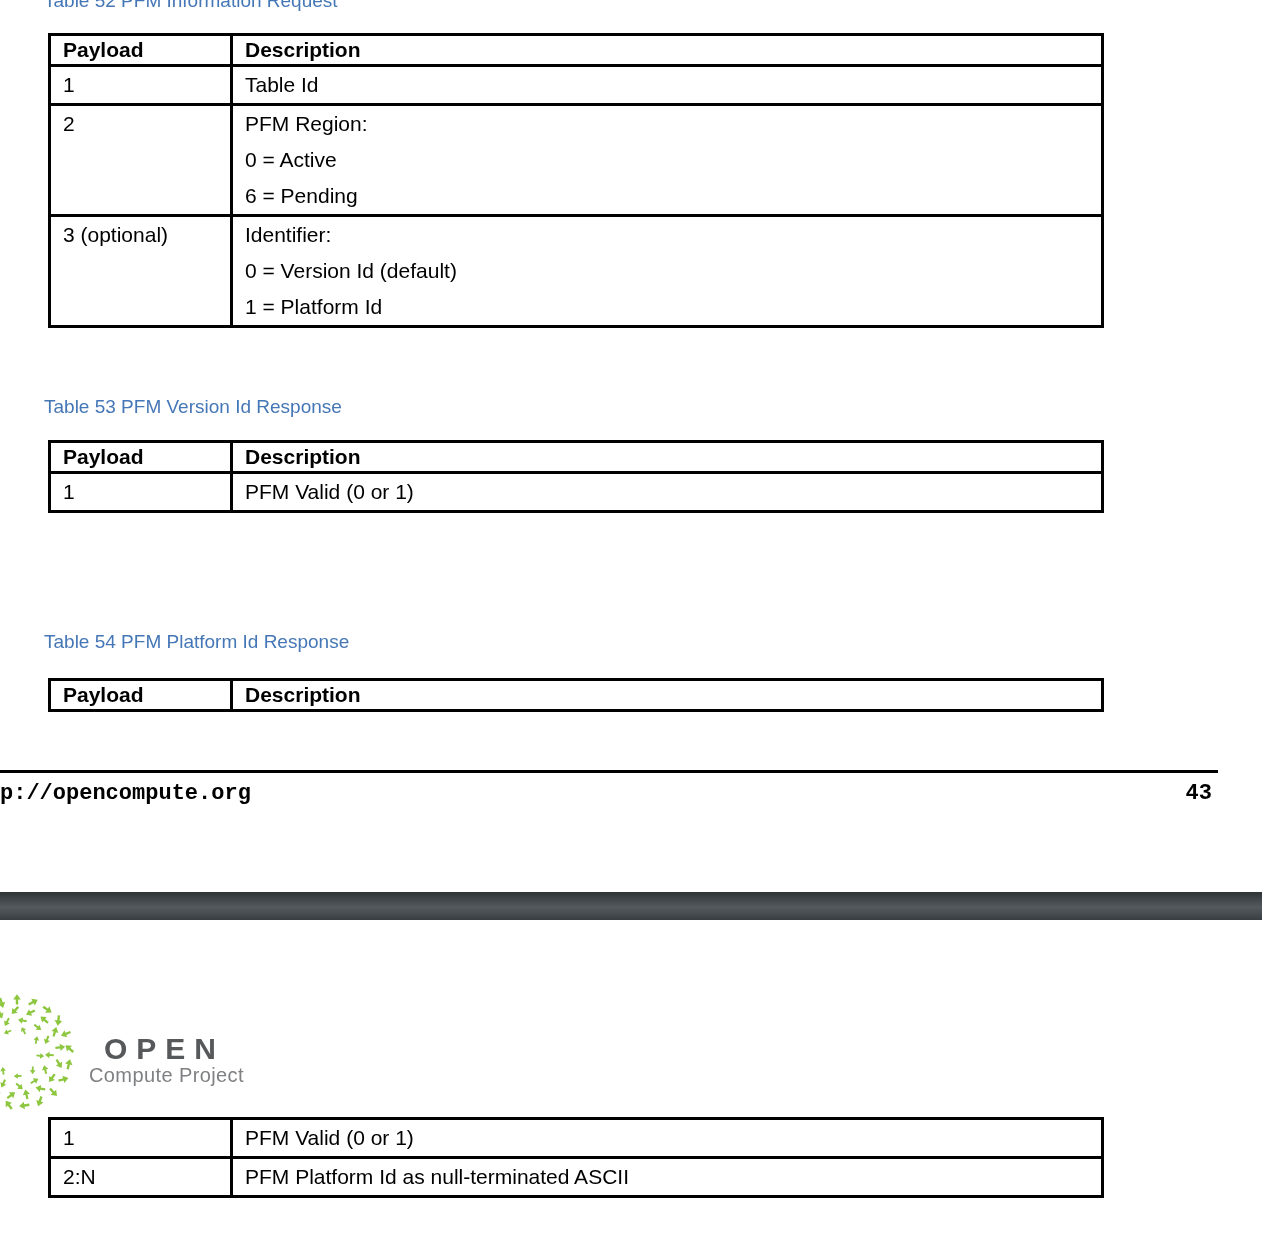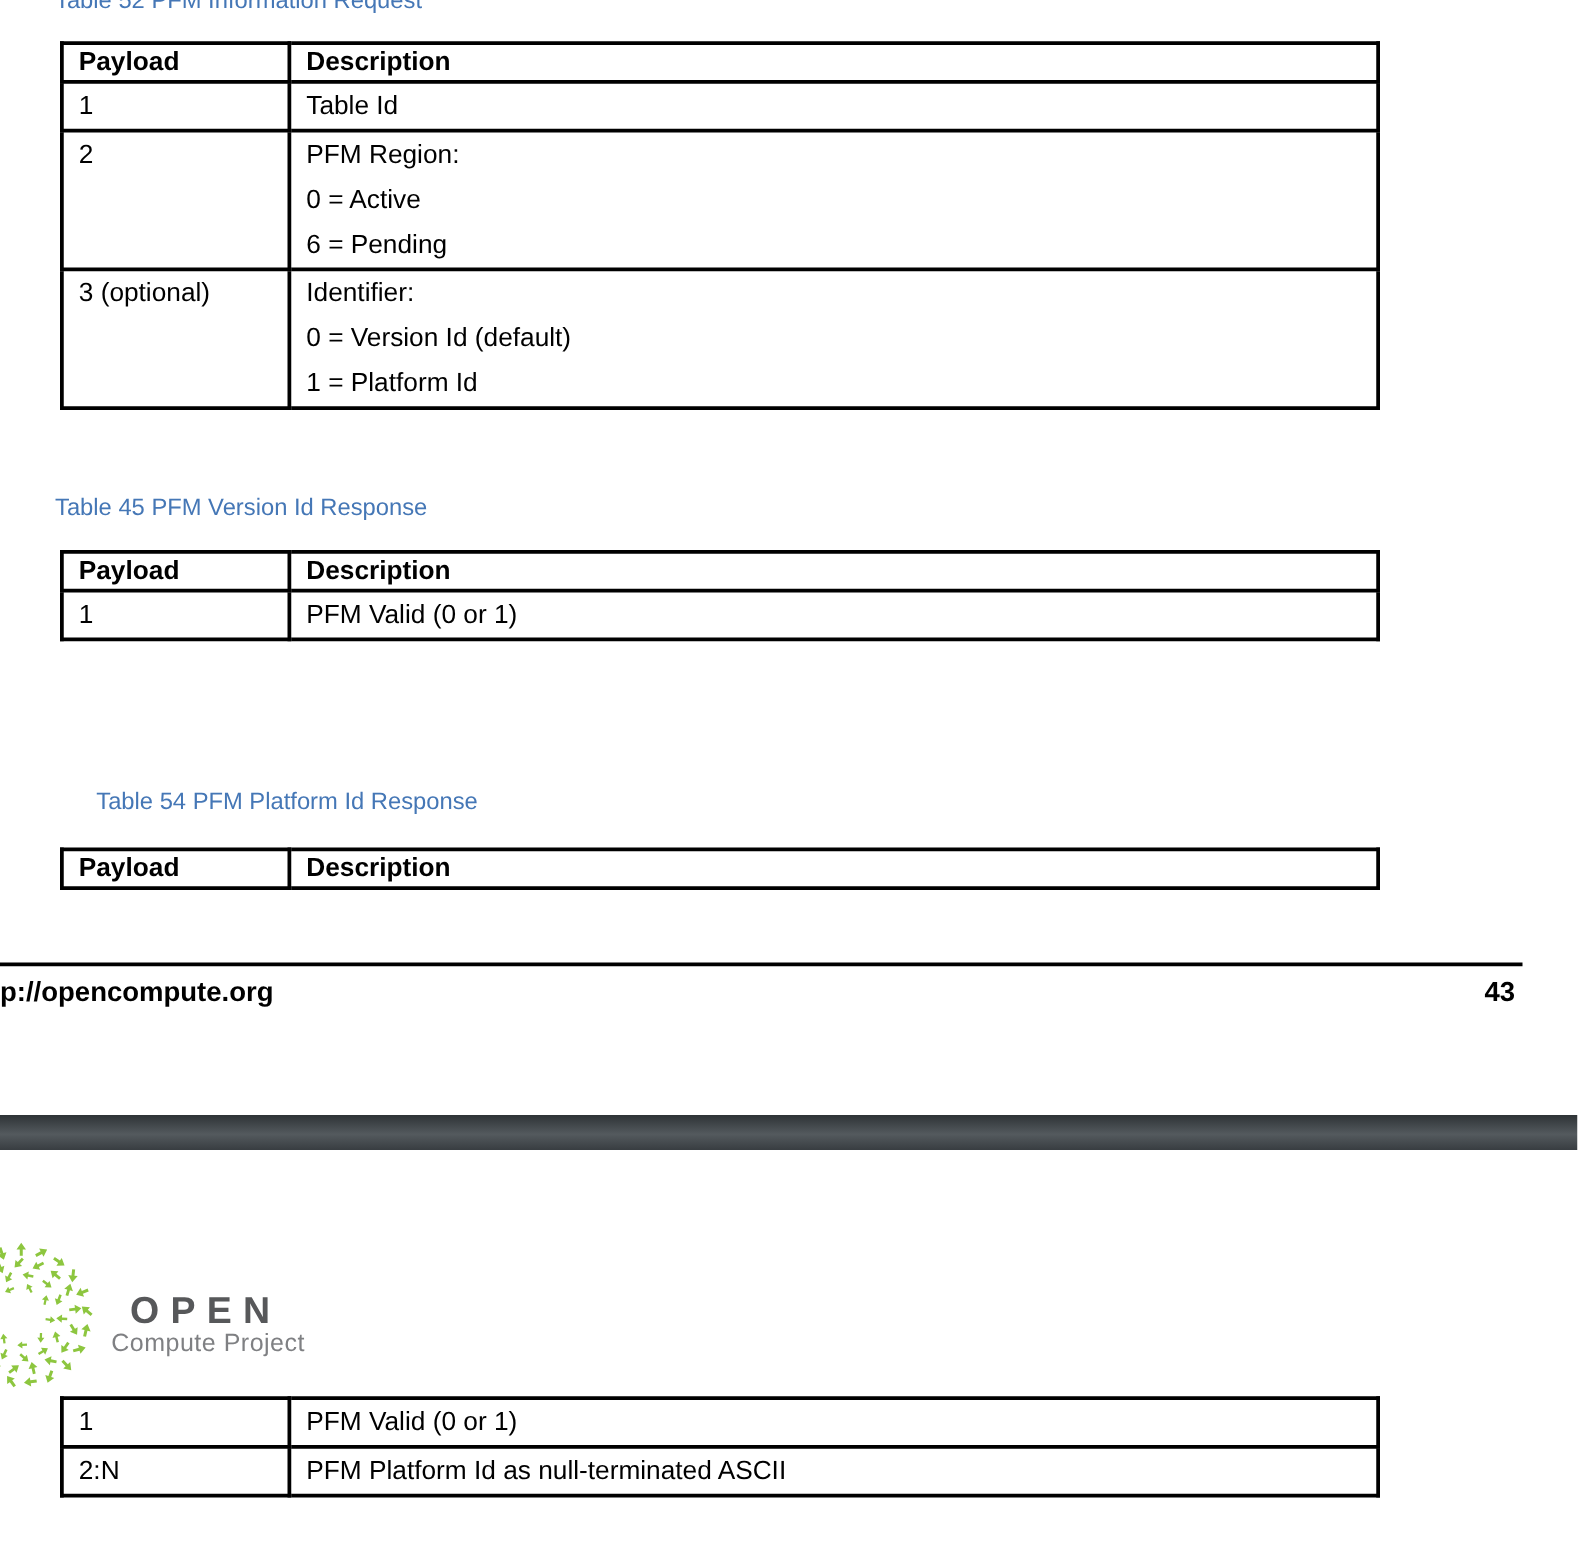--- a/index.html
+++ b/index.html
@@ -15,21 +15,21 @@
 
   
   .caption{
     position:absolute;left:44px;
     font-size:19px;line-height:22px;
     color:#4577b6;
     white-space:nowrap;
   }
   .caption-52{top:-10px;}
   .caption-53{top:396px;}
-  .caption-54{top:631px;margin-left:33px;}
+  .caption-54{top:631px;}
 
   
   table.spec{
     position:absolute;left:48px;
     width:1056px;
     border-collapse:collapse;
     table-layout:fixed;
     font-size:21px;
   }
   table.spec td{
@@ -50,21 +50,21 @@
 
   
   .footer-rule{
     position:absolute;left:0;top:770px;
     width:1218px;height:3px;background:#000;
   }
   .footer-row{
     position:absolute;left:0;top:781px;
     width:1212px;
     display:flex;justify-content:space-between;align-items:flex-start;
-    font-size:22px;font-weight:bold;line-height:26px;
+    font-size:22px;font-weight:bold;line-height:26px;font-family:Liberation Mono, monospace;
   }
 
   
   .page-separator{
     position:absolute;left:0;top:892px;
     width:1262px;height:28px;
     background:linear-gradient(to bottom,#2e3336 0%,#4d5357 45%,#545a5e 55%,#383d41 100%);
   }
 
   
@@ -121,21 +121,21 @@
         <td>3 (optional)</td>
         <td>
           <div class="cell-line">Identifier:</div>
           <div class="cell-line">0 = Version Id (default)</div>
           <div class="cell-line">1 = Platform Id</div>
         </td>
       </tr>
     </tbody>
   </table>
 
-  <div class="caption caption-53">Table 45 PFM Version Id Response</div>
+  <div class="caption caption-53">Table 53 PFM Version Id Response</div>
 
   <table class="spec t53">
     <colgroup>
         <col class="c1">
         <col class="c2">
       </colgroup>
     <tbody>
       <tr class="hdr">
         <td>Payload</td>
         <td>Description</td>

